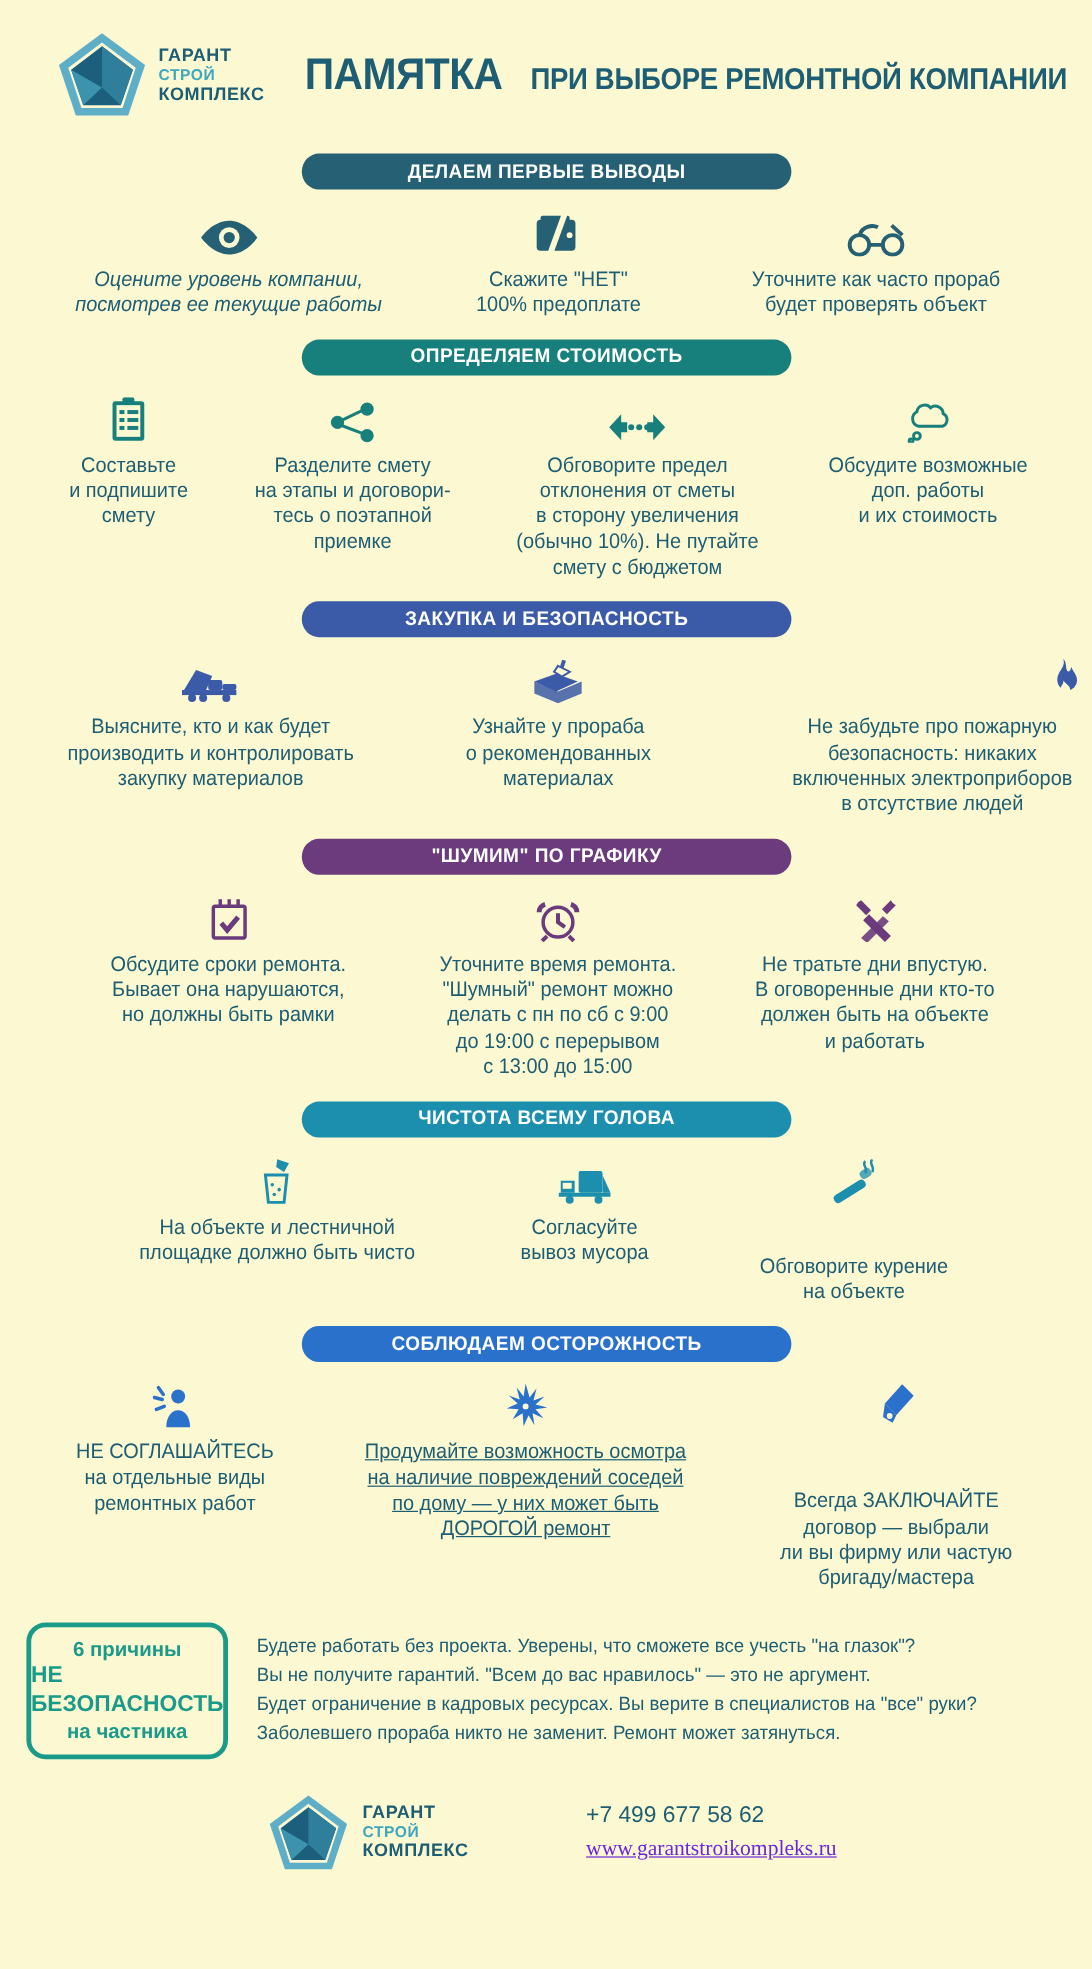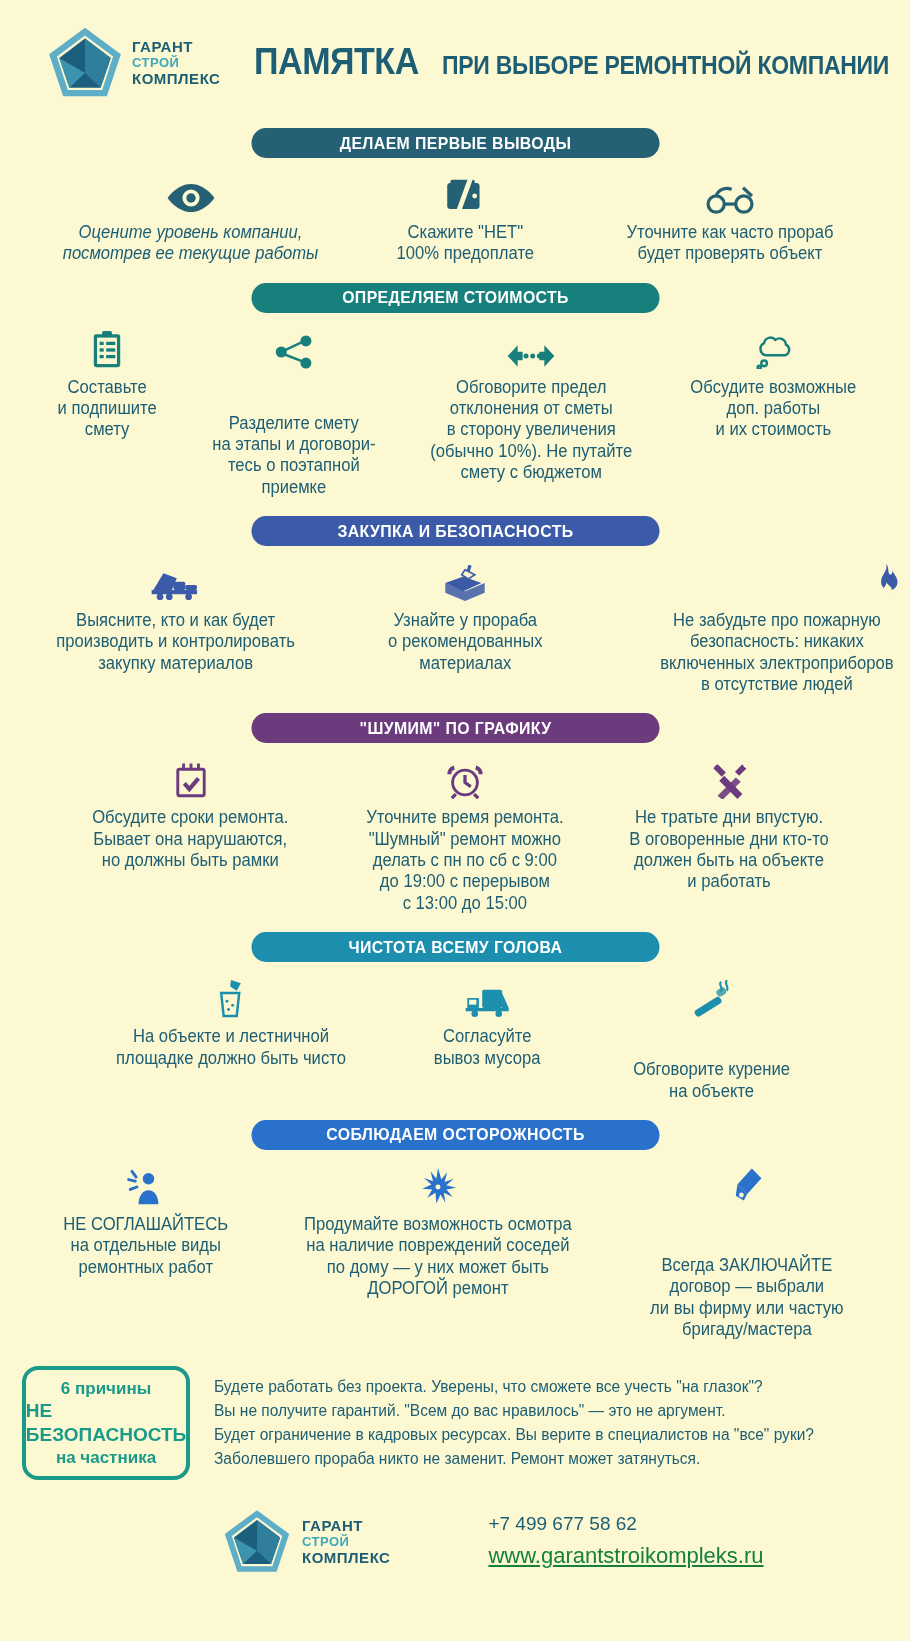--- a/index.html
+++ b/index.html
@@ -55,21 +55,21 @@
   .rb3{font-size:17px;}
   .reasons-list{margin-left:24px;font-size:16px;line-height:1.5;transform:scaleX(.97);
     transform-origin:left center;}
   .reasons-list div{white-space:nowrap;}
 
   
   .footer{display:flex;align-items:center;margin-top:26px;padding-left:222px;}
   .footer .logo-mark{width:70px;height:70px;flex:0 0 70px;}
   .contacts{margin-left:98px;line-height:1.55;}
   .phone{font-size:19px;color:#1d5e74;}
-  .site{font-size:22px;color:#15803d;text-decoration:underline;display:block;}
+  .site{font-size:18px;color:#6d28d9;text-decoration:underline;display:block;font-family:Liberation Serif, serif;}
 </style>
 </head>
 <body>
 
 <div class="page">
 
   <div class="header">
     <div class="logo-wrap">
       <span class="logo-mark">
         <svg viewBox="0 0 100 100" width="78" height="78">
@@ -148,21 +148,21 @@
                 <rect x="9" y="21" width="5" height="4"></rect>
                 <rect x="17" y="21" width="11" height="4"></rect>
                 <rect x="9" y="29" width="5" height="4"></rect>
                 <rect x="17" y="29" width="11" height="4"></rect>
               </svg>
             </div>
             <p>Составьте
 и подпишите
 смету</p>
           </div>
-          <div class="card" style="width: 200px; gap: 36px;">
+          <div class="card" style="width: 200px;">
             <div class="icon" style="color: rgb(23, 128, 124);">
               <svg viewBox="0 0 44 40" width="38" height="34" fill="currentColor" stroke="currentColor" stroke-width="3">
                 <circle cx="7" cy="20" r="5"></circle>
                 <circle cx="36" cy="7" r="5"></circle>
                 <circle cx="36" cy="33" r="5"></circle>
                 <path d="M11 18L32 8M11 23L32 31" stroke-width="3" fill="none"></path>
               </svg>
             </div>
             <p>Разделите смету
 на этапы и договори-
@@ -343,21 +343,21 @@
               <svg viewBox="0 0 46 46" width="38" height="38" fill="currentColor">
                 <circle cx="26" cy="13" r="7"></circle>
                 <path d="M14 44c0-10 5-17 12-17s12 7 12 17z"></path>
                 <path d="M6 4l5 7M2 14l8 2M4 26l8-3" stroke="currentColor" stroke-width="3.5" fill="none" stroke-linecap="round"></path>
               </svg>
             </div>
             <p>НЕ СОГЛАШАЙТЕСЬ
 на отдельные виды
 ремонтных работ</p>
           </div>
-          <div class="card" style="width: 345px;">
+          <div class="card" style="width: 345px; text-decoration: underline;">
             <div class="icon" style="color: rgb(42, 113, 204);">
               <svg viewBox="0 0 50 46" width="42" height="38" fill="currentColor">
                 <path d="M25 0l4 14 7-9-3 12 11-4-9 8 12 3-12 2 8 9-11-5 2 12-6-10-5 11-1-13-10 6 6-10-12-1 11-5-9-8 11 4-3-12 7 9z"></path>
                 <circle cx="25" cy="23" r="3" fill="#fbf8d2"></circle>
               </svg>
             </div>
             <p>Продумайте возможность осмотра
 на наличие повреждений соседей
 по дому — у них может быть
 ДОРОГОЙ ремонт</p>

